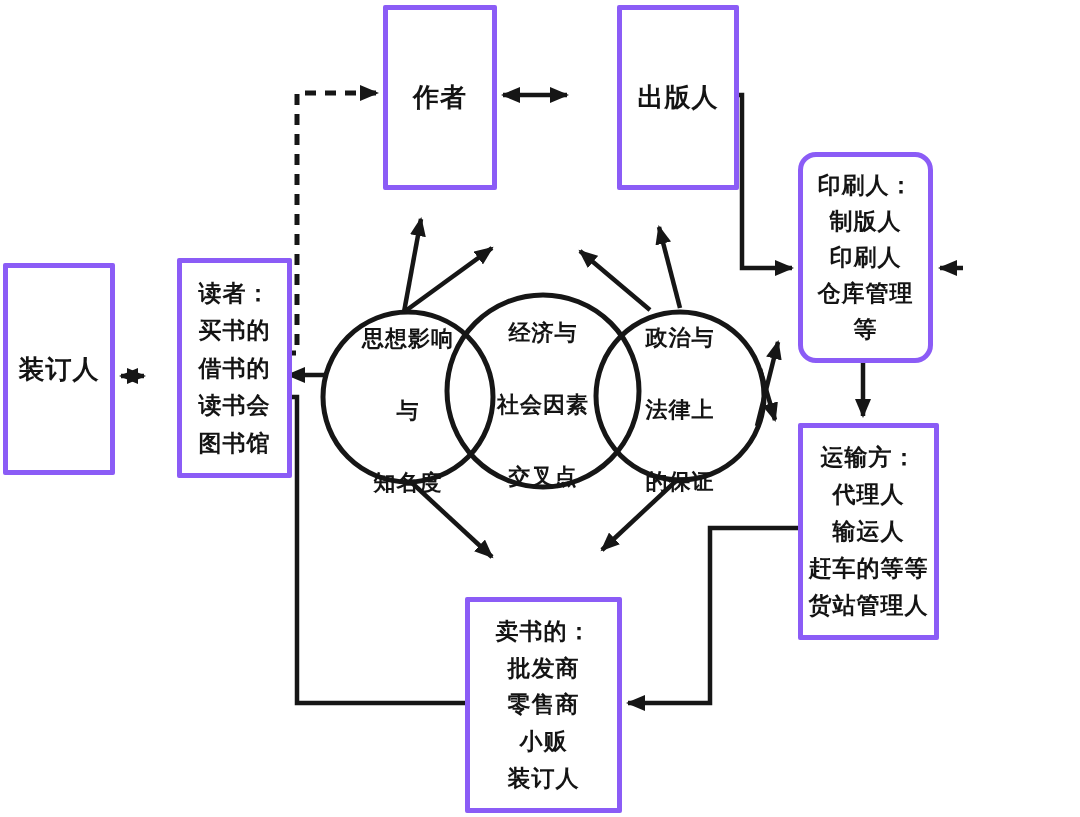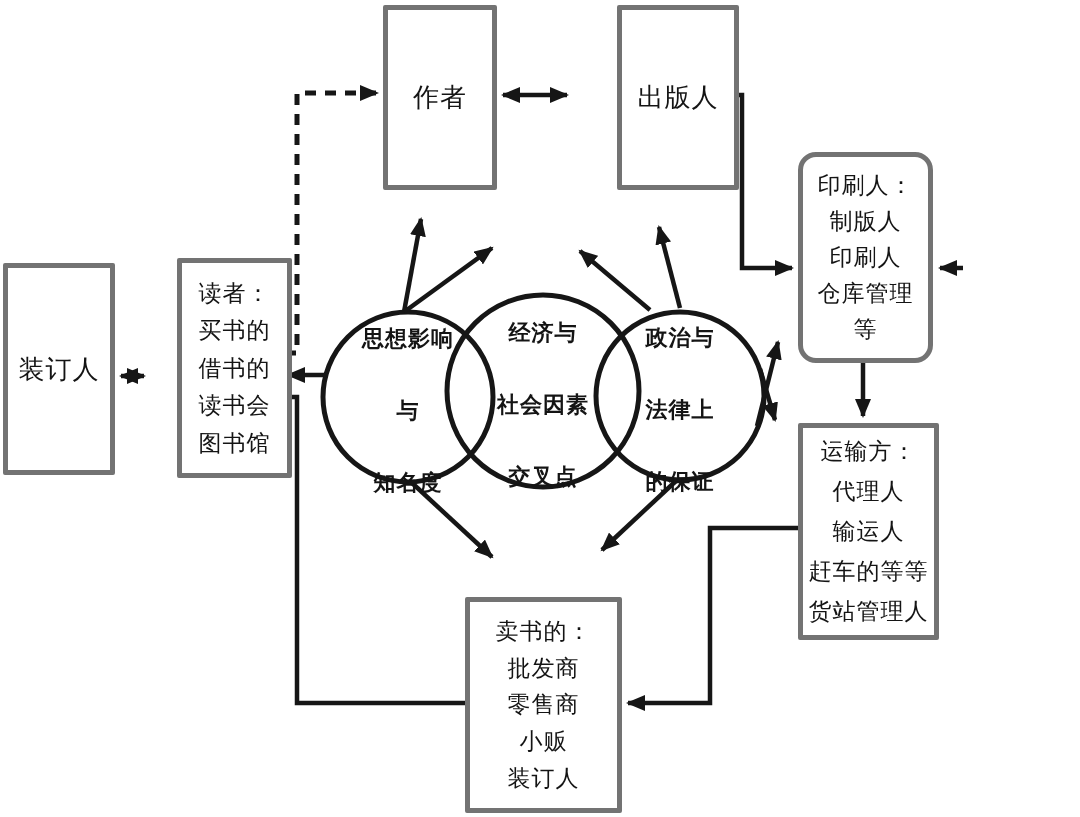--- a/index.html
+++ b/index.html
@@ -17,30 +17,30 @@
     overflow: hidden;
   }
   #wires {
     position: absolute;
     left: 0; top: 0;
     z-index: 1;
   }
   .node {
     position: absolute;
     box-sizing: border-box;
-    border: 5px solid #737373;
+    border: 5px solid #8b5cf6;
     border-radius: 2px;
     background: #ffffff;
     display: flex;
     flex-direction: column;
     align-items: center;
     justify-content: space-evenly;
     z-index: 2;
     font-size: 23px;
-    font-weight: 400;
+    font-weight: 700;
     letter-spacing: 1px;
     padding: 8px 2px;
   }
   .node.single {
     justify-content: center;
     font-size: 26px;
   }
   .node span {
     display: block;
     white-space: nowrap;
@@ -133,21 +133,21 @@
 
   <div class="node" style="left:798px; top:152px; width:135px; height:211px;border-radius:18px;">
     <span>印刷人：</span>
     <span>制版人</span>
     <span>印刷人</span>
     <span>仓库管理</span>
     <span>等</span>
   </div>
 
 
-  <div class="node" style="left:798px; top:423px; width:141px; height:217px;justify-content:space-between;">
+  <div class="node" style="left:798px; top:423px; width:141px; height:217px;">
     <span>运输方：</span>
     <span>代理人</span>
     <span>输运人</span>
     <span>赶车的等等</span>
     <span>货站管理人</span>
   </div>
 
   <div class="node" style="left:465px; top:597px; width:157px; height:216px;">
     <span>卖书的：</span>
     <span>批发商</span>

